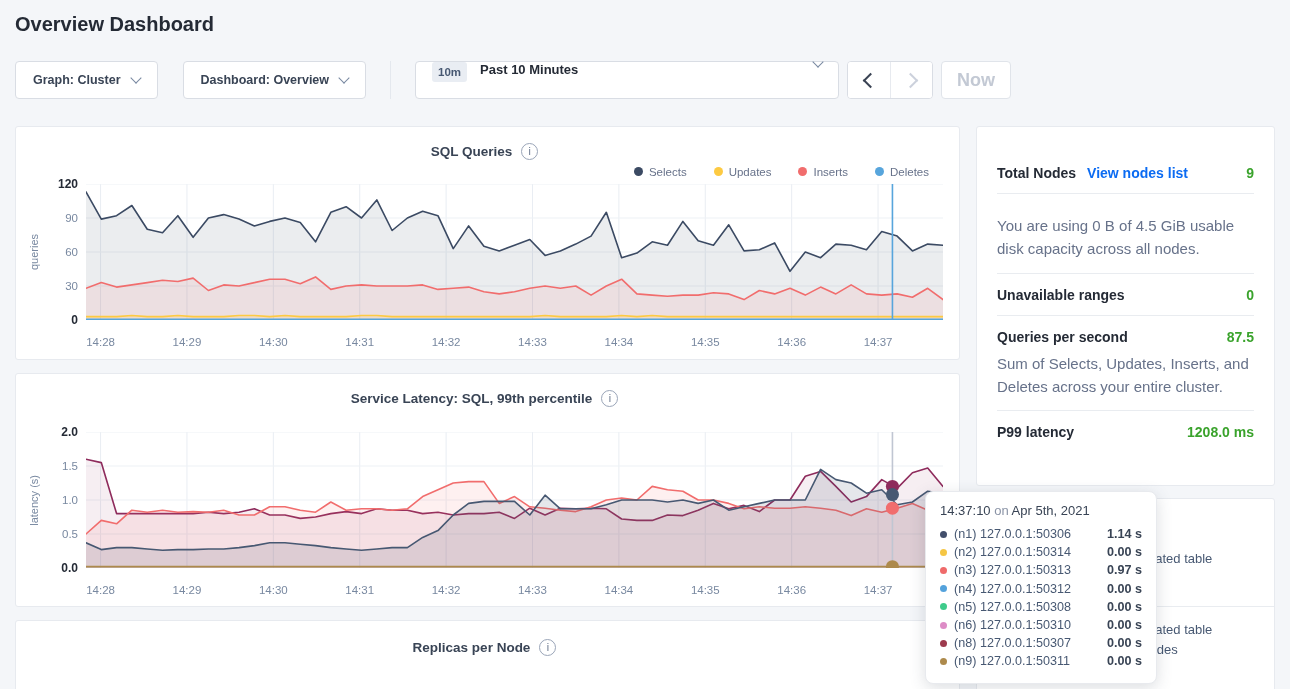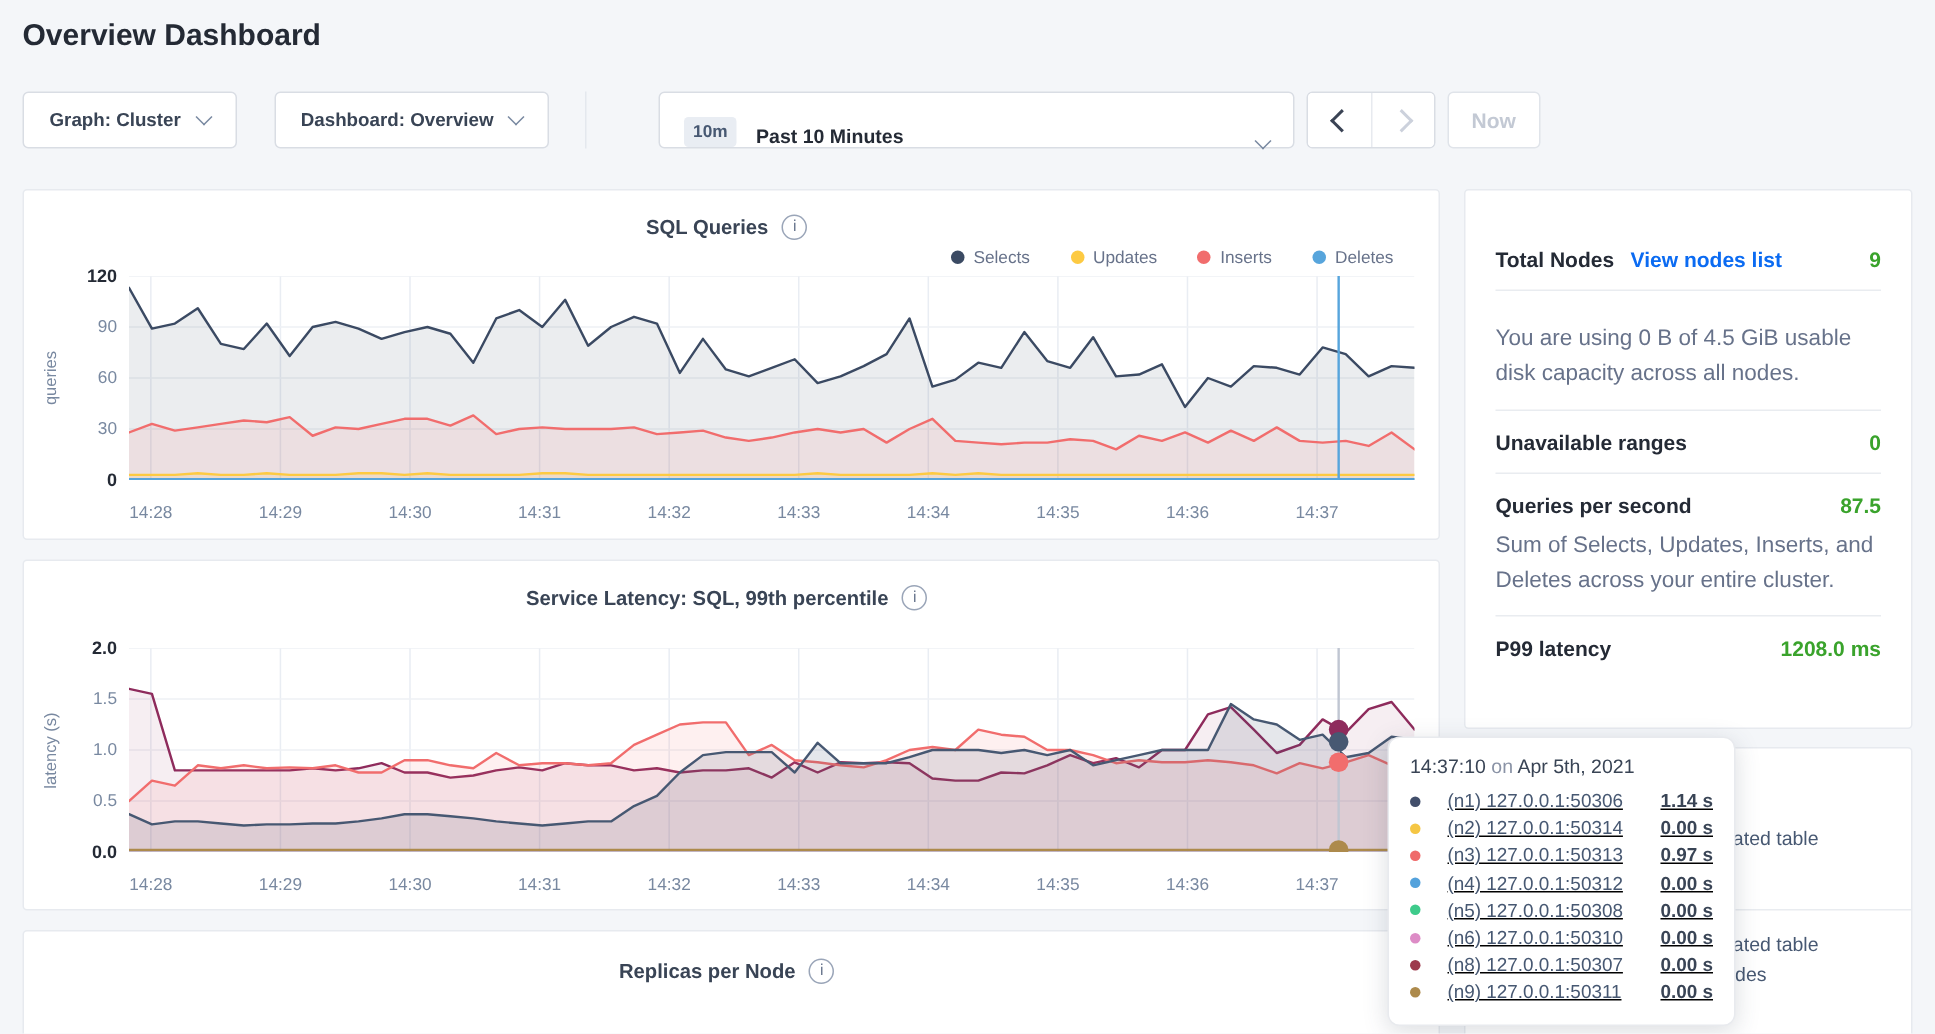--- a/index.html
+++ b/index.html
@@ -10,32 +10,32 @@
   
   .toolbar{display:flex;align-items:center;margin:25px 15px 0;}
   .btn{box-sizing:border-box;height:38px;background:#fff;border:1px solid #d9dde4;border-radius:4px;
        font-family:"Liberation Sans",sans-serif;font-weight:700;font-size:12.5px;color:#394455;
        display:flex;align-items:center;gap:11px;padding:0 17px;cursor:pointer;}
   .dash-btn{margin-left:25px;}
   .caret{display:inline-block;width:7px;height:7px;border-left:1.8px solid #7888a0;
          border-bottom:1.8px solid #7888a0;transform:rotate(-45deg);margin-top:-4px;}
   .toolbar-divider{width:1px;height:38px;background:#e4e8ee;margin:0 24px;}
   .time-select{box-sizing:border-box;height:38px;width:424px;border:1px solid #d9dde4;border-radius:4px;
-       background:#fff;display:flex;align-items:flex-end;padding:0 16px;gap:13px;cursor:pointer;margin-left:24px;}
+       background:#fff;display:flex;align-items:flex-start;padding:0 16px;gap:13px;cursor:pointer;}
   .time-badge{background:#e9edf3;border-radius:3px;font-size:11.5px;font-weight:700;color:#475872;padding:4px 6px;}
   .time-label{font-weight:700;font-size:13px;color:#242a35;}
   .time-select .caret{margin-left:auto;}
   .nav-group{display:flex;margin-left:8px;border:1px solid #d9dde4;border-radius:4px;overflow:hidden;background:#fff;}
   .nav-btn{width:42px;height:36px;display:flex;align-items:center;justify-content:center;background:#fff;border:none;cursor:pointer;}
   .nav-btn.next{border-left:1px solid #e7eaef;}
   .chev{display:inline-block;width:9px;height:9px;border-left:2.4px solid #3a4354;border-bottom:2.4px solid #3a4354;}
   .chev.left{transform:rotate(45deg);margin-left:3px;}
   .chev.right{transform:rotate(-135deg);border-color:#ccd1dc;margin-right:3px;}
   .now-btn{box-sizing:border-box;margin-left:8px;height:38px;padding:0 15px;background:#fff;
-       border:1px solid #e0e4ea;border-radius:4px;font-weight:700;font-size:14px;color:#c3c9d4;
+       border:1px solid #e0e4ea;border-radius:4px;font-weight:700;font-size:18px;color:#c3c9d4;
        font-family:"Liberation Sans",sans-serif;cursor:default;text-align:right;}
   
   .content{display:flex;margin:27px 15px 0;gap:16px;align-items:flex-start;}
   .left-col{width:945px;flex:none;}
   .right-col{flex:1;}
   .card{box-sizing:border-box;background:#fff;border:1px solid #e7eaef;border-radius:3px;}
   
   .chart-card{padding:16px 16px 0 10px;}
   .sql-card{height:234px;}
   .lat-card{height:234px;margin-top:13px;}
@@ -74,21 +74,21 @@
   .events-card{height:250px;margin-top:12px;padding:16px 0 0;position:relative;}
   .event-item{padding:13px 20px 15px;font-size:13px;color:#475872;line-height:1.6;}
   .event-item.first{margin-top:6px;border-bottom:1px solid #e9ecf0;}
   .event-line{white-space:nowrap;overflow:hidden;}
   
   .hover-tooltip{position:absolute;left:925px;top:478px;width:232px;box-sizing:border-box;background:#fff;
        border:1px solid #e8eaee;border-radius:8px;box-shadow:0 4px 16px rgba(60,70,90,0.18);
        padding:11px 14px 12px;z-index:10;}
   .tt-header{font-size:13px;color:#394455;margin-bottom:7px;}
   .tt-on{color:#8a93a6;}
-  .tt-row{display:flex;align-items:center;height:18.2px;gap:18px;text-decoration:underline;}
+  .tt-row{display:flex;align-items:center;height:18.2px;gap:7px;}
   .tt-dot{width:7px;height:7px;border-radius:50%;flex:none;}
   .tt-label{font-size:12.6px;color:#475872;}
   .tt-value{margin-left:auto;font-size:12.6px;font-weight:700;color:#394455;}
 </style>
 </head>
 <body>
 
 <div class="page">
 
   <h1 class="page-title">Overview Dashboard</h1>

